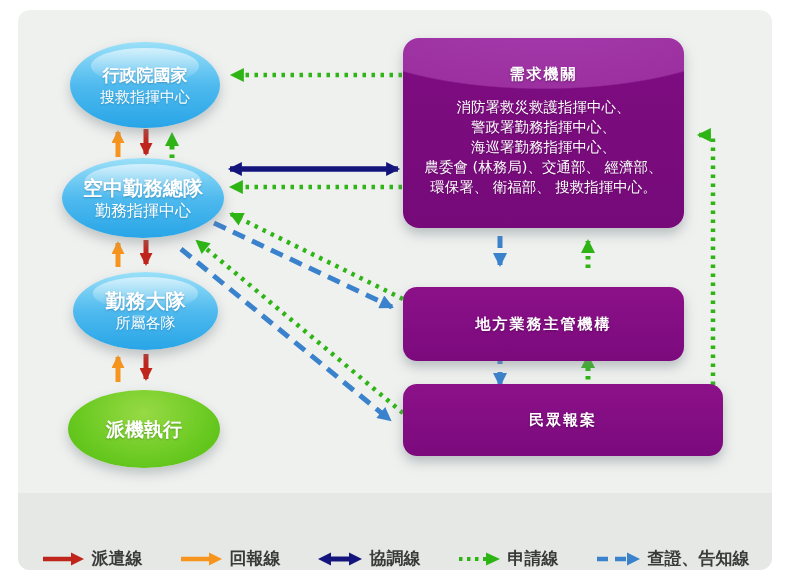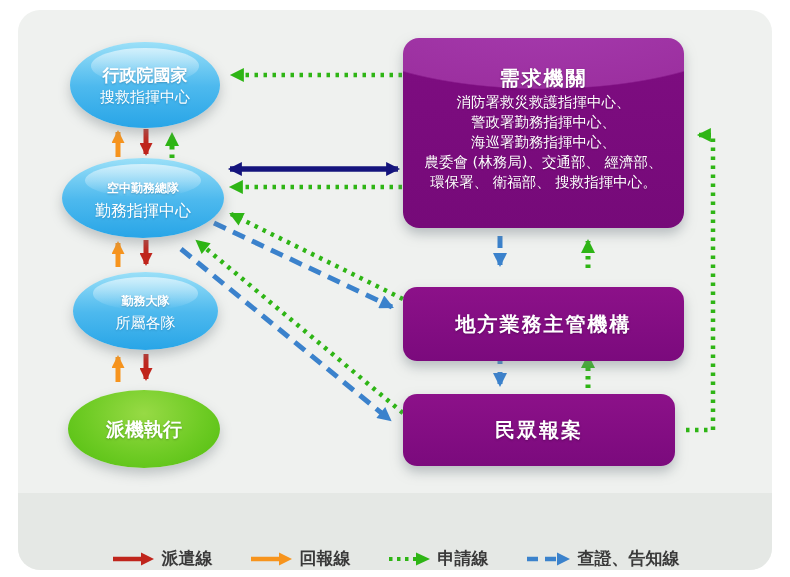--- a/index.html
+++ b/index.html
@@ -1,39 +1,39 @@
 <!DOCTYPE html>
 <html><head>
 <meta charset="utf-8">
 <style>
   html,body{margin:0;padding:0;background:#ffffff;}
   body{width:790px;height:577px;position:relative;font-family:"DejaVu Sans","Liberation Sans",sans-serif;overflow:hidden;}
-  .card{position:absolute;left:18px;top:10px;width:754px;height:560px;border-radius:22px;background:#eff1ef;overflow:hidden;}
+  .card{position:absolute;left:18px;top:10px;width:754px;height:560px;border-radius:12px;background:#eff1ef;overflow:hidden;}
   .legend-band{position:absolute;left:0;bottom:0;width:100%;height:77px;background:#e5e8e5;}
   .diagram-svg{position:absolute;left:0;top:0;pointer-events:none;}
 
   .node{position:absolute;border-radius:50%;display:flex;flex-direction:column;align-items:center;justify-content:center;
         color:#fff;text-align:center;box-shadow:0 6px 12px rgba(130,140,145,.45);}
   .node .gloss{position:absolute;left:14%;right:14%;top:7%;height:42%;border-radius:50%;
         background:linear-gradient(rgba(255,255,255,.6),rgba(255,255,255,0));pointer-events:none;}
   .node-blue{background:linear-gradient(180deg,#9be0f8 0%,#4db9ee 52%,#28a5e7 100%);}
   .node-green{background:radial-gradient(ellipse at 50% 30%,#97da45 0%,#6ecb24 55%,#50bd0e 100%);}
-  .node-title{font-weight:bold;font-size:12px;line-height:24px;text-shadow:0 1px 2px rgba(0,70,110,.35);position:relative;}
+  .node-title{font-weight:bold;font-size:20px;line-height:24px;text-shadow:0 1px 2px rgba(0,70,110,.35);position:relative;}
   .node-sub{font-size:15px;line-height:21px;text-shadow:0 1px 2px rgba(0,70,110,.3);position:relative;}
   .node-green .node-title{text-shadow:0 1px 2px rgba(30,90,0,.4);font-size:19px;}
 
   .pbox{position:absolute;color:#fff;text-align:center;box-shadow:0 6px 12px rgba(130,140,145,.5);}
   .pbox-demand{border-radius:16px;
      background:radial-gradient(140% 72% at 50% -14%,#a63bae 0%,#9c30a0 56%,rgba(166,59,174,0) 57%),
                 linear-gradient(180deg,#7e0d81 0%,#760a79 100%);}
   .pbox-flat{border-radius:14px;background:linear-gradient(180deg,#8c1189 0%,#7b0a7d 100%);
      display:flex;align-items:center;justify-content:center;}
-  .pbox-title{font-weight:bold;font-size:20px;letter-spacing:2px;text-shadow:0 1px 2px rgba(60,0,60,.5);}
+  .pbox-title{font-weight:bold;font-size:15px;letter-spacing:2px;text-shadow:0 1px 2px rgba(60,0,60,.5);}
   .pbox-demand .pbox-title{display:block;padding-top:27px;}
-  .pbox-body{display:block;font-size:14.5px;line-height:20px;text-shadow:0 1px 1px rgba(60,0,60,.45);}
+  .pbox-body{display:block;margin-top:13px;font-size:14.5px;line-height:20px;text-shadow:0 1px 1px rgba(60,0,60,.45);}
   .pbox-body span{display:block;}
 
   .legend-row{position:absolute;left:0;bottom:0;width:100%;height:77px;display:flex;align-items:flex-end;justify-content:center;gap:36px;}
   .legend-item{display:flex;align-items:center;gap:7px;}
   .legend-label{font-weight:bold;font-size:17px;color:#3a3a3a;white-space:nowrap;}
   .legend-item svg{display:block;}
 </style>
 </head>
 <body>
 
@@ -119,21 +119,21 @@
       <span>海巡署勤務指揮中心、</span>
       <span>農委會 (林務局)、交通部、 經濟部、</span>
       <span>環保署、 衛福部、 搜救指揮中心。</span>
     </span>
   </div>
 
   <div class="pbox pbox-flat" style="left:385px;top:277px;width:281px;height:74px;">
     <span class="pbox-title">地方業務主管機構</span>
   </div>
 
-  <div class="pbox pbox-flat" style="left:385px;top:384px;width:272px;height:72px;">
+  <div class="pbox pbox-flat" style="left:385px;top:374px;width:320px;height:72px;">
     <span class="pbox-title">民眾報案</span>
   </div>
 
   <div class="legend-band"></div>
   <div class="legend-row">
 
     <div class="legend-item">
       <svg width="44" height="16">
         <line x1="2" y1="8" x2="31" y2="8" stroke="#c0251c" stroke-width="4.5"></line>
         <polygon points="30,1.5 43,8 30,14.5" fill="#c0251c"></polygon>
@@ -142,20 +142,28 @@
     </div>
 
     <div class="legend-item">
       <svg width="44" height="16">
         <line x1="2" y1="8" x2="31" y2="8" stroke="#f7941d" stroke-width="4.5"></line>
         <polygon points="30,1.5 43,8 30,14.5" fill="#f7941d"></polygon>
       </svg>
       <span class="legend-label">回報線</span>
     </div>
 
+    <div class="legend-item">
+      <svg width="46" height="16">
+        <line x1="12" y1="8" x2="34" y2="8" stroke="#14147d" stroke-width="5"></line>
+        <polygon points="14,1.5 1,8 14,14.5" fill="#14147d"></polygon>
+        <polygon points="32,1.5 45,8 32,14.5" fill="#14147d"></polygon>
+      </svg>
+      <span class="legend-label">協調線</span>
+    </div>
 
     <div class="legend-item">
       <svg width="44" height="16">
         <line x1="2" y1="8" x2="29" y2="8" stroke="#2eb515" stroke-width="4" stroke-dasharray="3.5 4.5"></line>
         <polygon points="29,1.5 43,8 29,14.5" fill="#2eb515"></polygon>
       </svg>
       <span class="legend-label">申請線</span>
     </div>
 
     <div class="legend-item">

